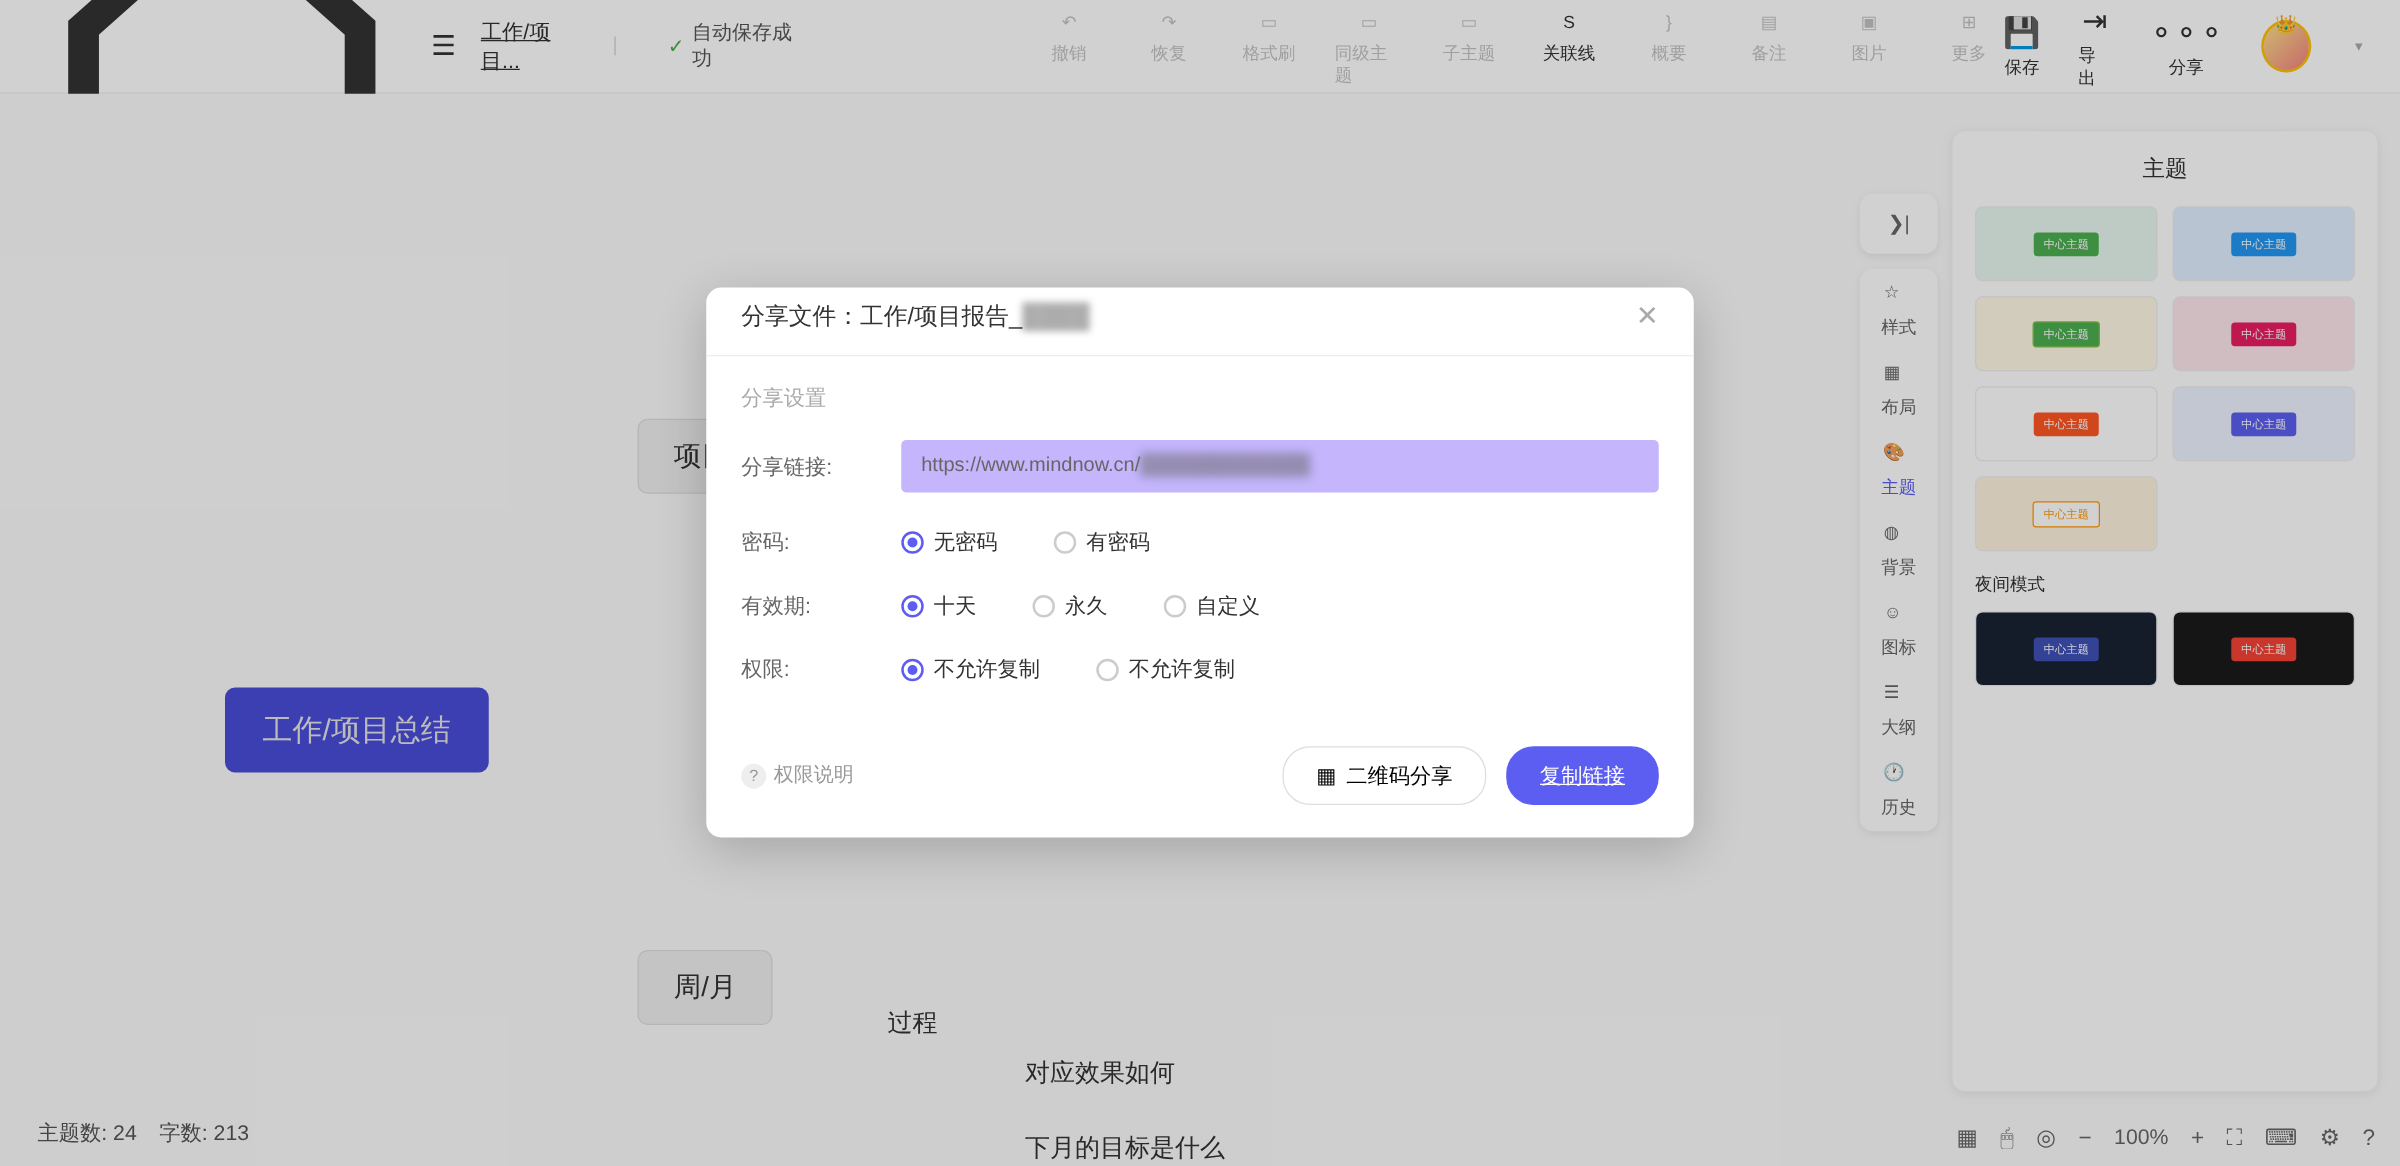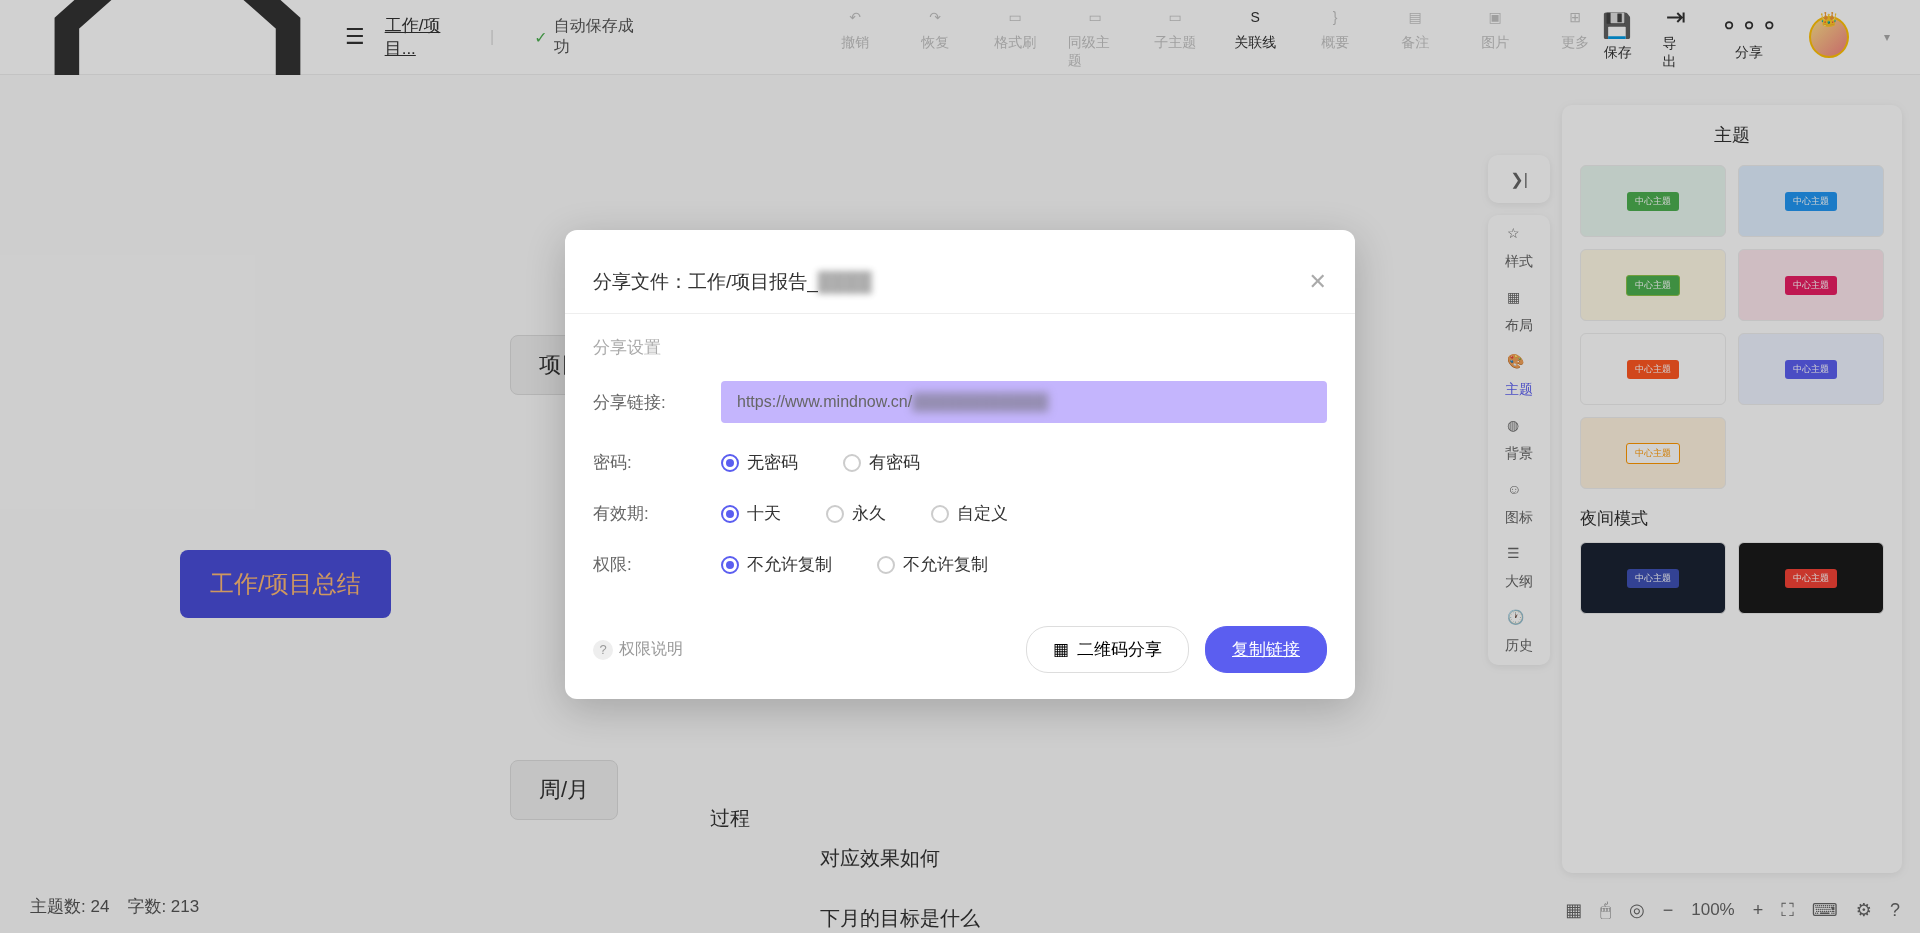--- a/index.html
+++ b/index.html
@@ -18,48 +18,48 @@
 .topbar-right { margin-left: auto; display: flex; gap: 30px; align-items: center; }
 .right-btn { display: flex; flex-direction: column; align-items: center; gap: 4px; color: #333; font-size: 14px; cursor: pointer; }
 .avatar { width: 42px; height: 42px; border-radius: 50%; background: linear-gradient(135deg,#fce38a,#f38181); border: 2px solid #ffc107; display:flex; align-items:center; justify-content:center; }
 .avatar::before{content:"👑"; font-size:14px; position:relative; top:-18px;}
 .dropdown-caret{color:#aaa;font-size:12px;margin-left:5px;}
 
 
 .canvas { position: absolute; top: 75px; left: 0; right: 0; bottom: 0; background: #fcfcfc; }
 .mindmap { position: absolute; left: 180px; top: 70px; width: 1050px; height: 850px; }
 .node { position: absolute; padding: 18px 30px; border-radius: 8px; font-size: 24px; }
-.node.root { background: #4a4dd8; color: #fdba74; left: 0; top: 405px; font-weight:500; }
+.node.root { background: #4a4dd8; color: #e5e5e5; left: 0; top: 405px; font-weight:500; }
 .node.branch { background: #f0f0f0; color: #333; border: 1px solid #ddd; font-size: 22px; padding: 14px 28px; }
 .leaf { position: absolute; color: #333; font-size: 20px; font-weight:500; }
 
 
 .sidebar-tabs { position: absolute; right: 370px; top: 155px; width: 62px; background: #fff; border-radius: 10px; box-shadow: 0 2px 8px rgba(0,0,0,0.08); padding: 10px 0; display: flex; flex-direction: column; align-items: center; gap: 18px; }
 .collapse-btn { position:absolute; right:370px; top:155px; width:62px; height:48px; background:#fff; border-radius:10px; box-shadow:0 2px 8px rgba(0,0,0,0.08); display:flex; align-items:center; justify-content:center; color:#666;}
 .sidebar-tabs { top: 215px; }
 .tab-item { display: flex; flex-direction: column; align-items: center; gap: 4px; font-size: 14px; color: #666; cursor: pointer; }
 .tab-item.active { color: #5b5ef0; }
 .tab-item .ti { width: 24px; height: 24px; }
 
 .panel { position: absolute; right: 18px; top: 105px; width: 340px; bottom: 60px; background: #fff; border-radius: 10px; box-shadow: 0 2px 10px rgba(0,0,0,0.08); padding: 18px; overflow-y: auto; }
 .panel-title { text-align: center; font-size: 18px; color: #333; margin-bottom: 18px; }
 .theme-grid { display: grid; grid-template-columns: 1fr 1fr; gap: 12px; }
-.theme-card { height: 72px; border-radius: 6px; background: #e8f5e9; border:1px solid #eee; position:relative; display:flex; align-items:center; justify-content:center;text-align:right; }
+.theme-card { height: 60px; border-radius: 6px; background: #e8f5e9; border:1px solid #eee; position:relative; display:flex; align-items:center; justify-content:center;text-align:right; }
 .theme-card .tc-center{padding:3px 8px; font-size:9px; border-radius:3px; color:#fff;}
-.section-title { font-size: 17px; color: #333; margin: 18px 0 12px; }
+.section-title { font-size: 14px; color: #333; margin: 18px 0 12px; }
 
 
 .status-bar { position: absolute; left: 30px; bottom: 15px; font-size: 17px; color: #555; display:flex; gap:18px; }
 .bottom-tools { position: absolute; right: 20px; bottom: 12px; display: flex; align-items: center; gap: 18px; color: #666; font-size:18px; }
 .zoom-pct{font-size:17px;}
 
 
 .overlay { position: absolute; inset: 0; background: rgba(0,0,0,0.18); display: flex; align-items: flex-start; justify-content: center; padding-top: 230px; }
 .modal { width: 790px; background: #fff; border-radius: 12px; box-shadow: 0 10px 40px rgba(0,0,0,0.2); }
-.modal-header { padding: 39px 28px 18px; border-bottom: 1px solid #eee; display: flex; align-items: center; }
+.modal-header { padding: 10px 28px 18px; border-bottom: 1px solid #eee; display: flex; align-items: center; }
 .modal-title { font-size: 19px; color: #333; }
 .modal-title .fname { filter: blur(3px); opacity:0.4; }
 .close-x { margin-left: auto; font-size: 22px; color: #aaa; cursor: pointer; }
 .modal-body { padding: 22px 28px; }
 .sub-title { color: #aaa; font-size: 17px; margin-bottom: 22px; }
 .form-row { display: flex; align-items: center; margin-bottom: 28px; gap: 28px; }
 .form-row .label { width: 100px; color: #666; font-size: 17px; }
 .link-input { flex: 1; background: #c4b5fd; padding: 12px 16px; border-radius: 4px; color: #666; font-size: 16px; }
 .link-input .blur{filter:blur(4px);opacity:0.5;}
 .radio-group { display: flex; gap: 45px; }

